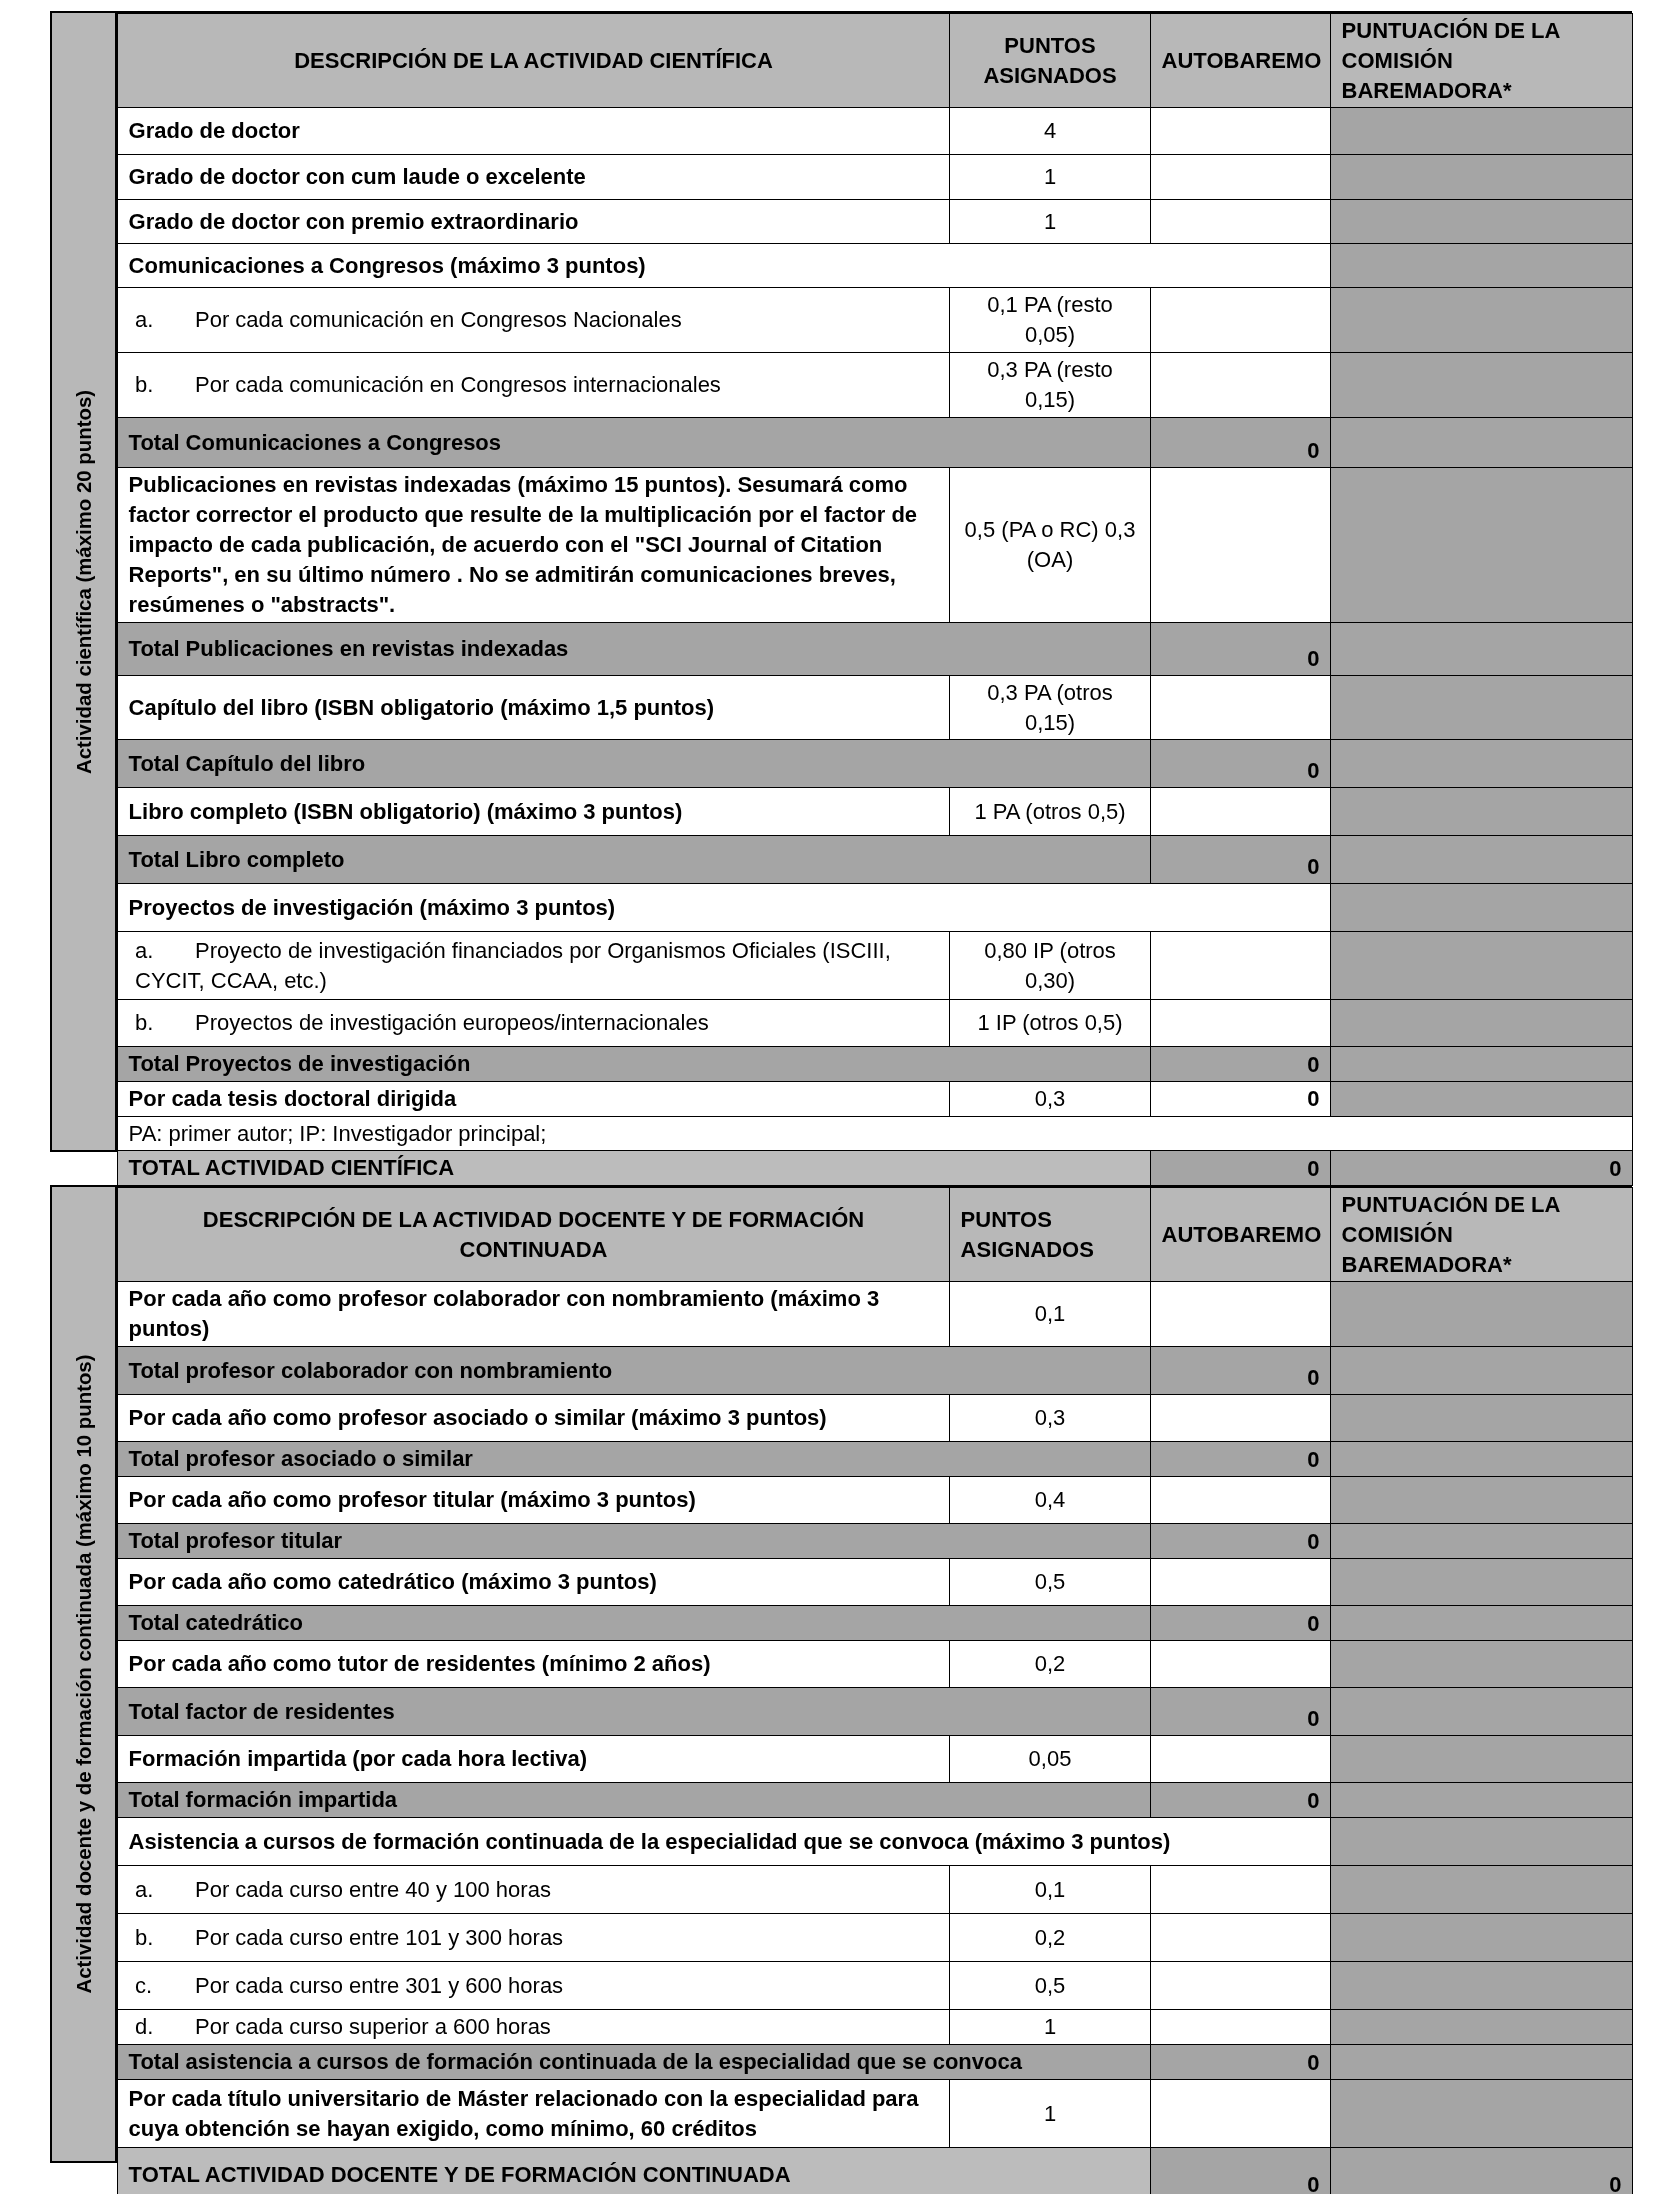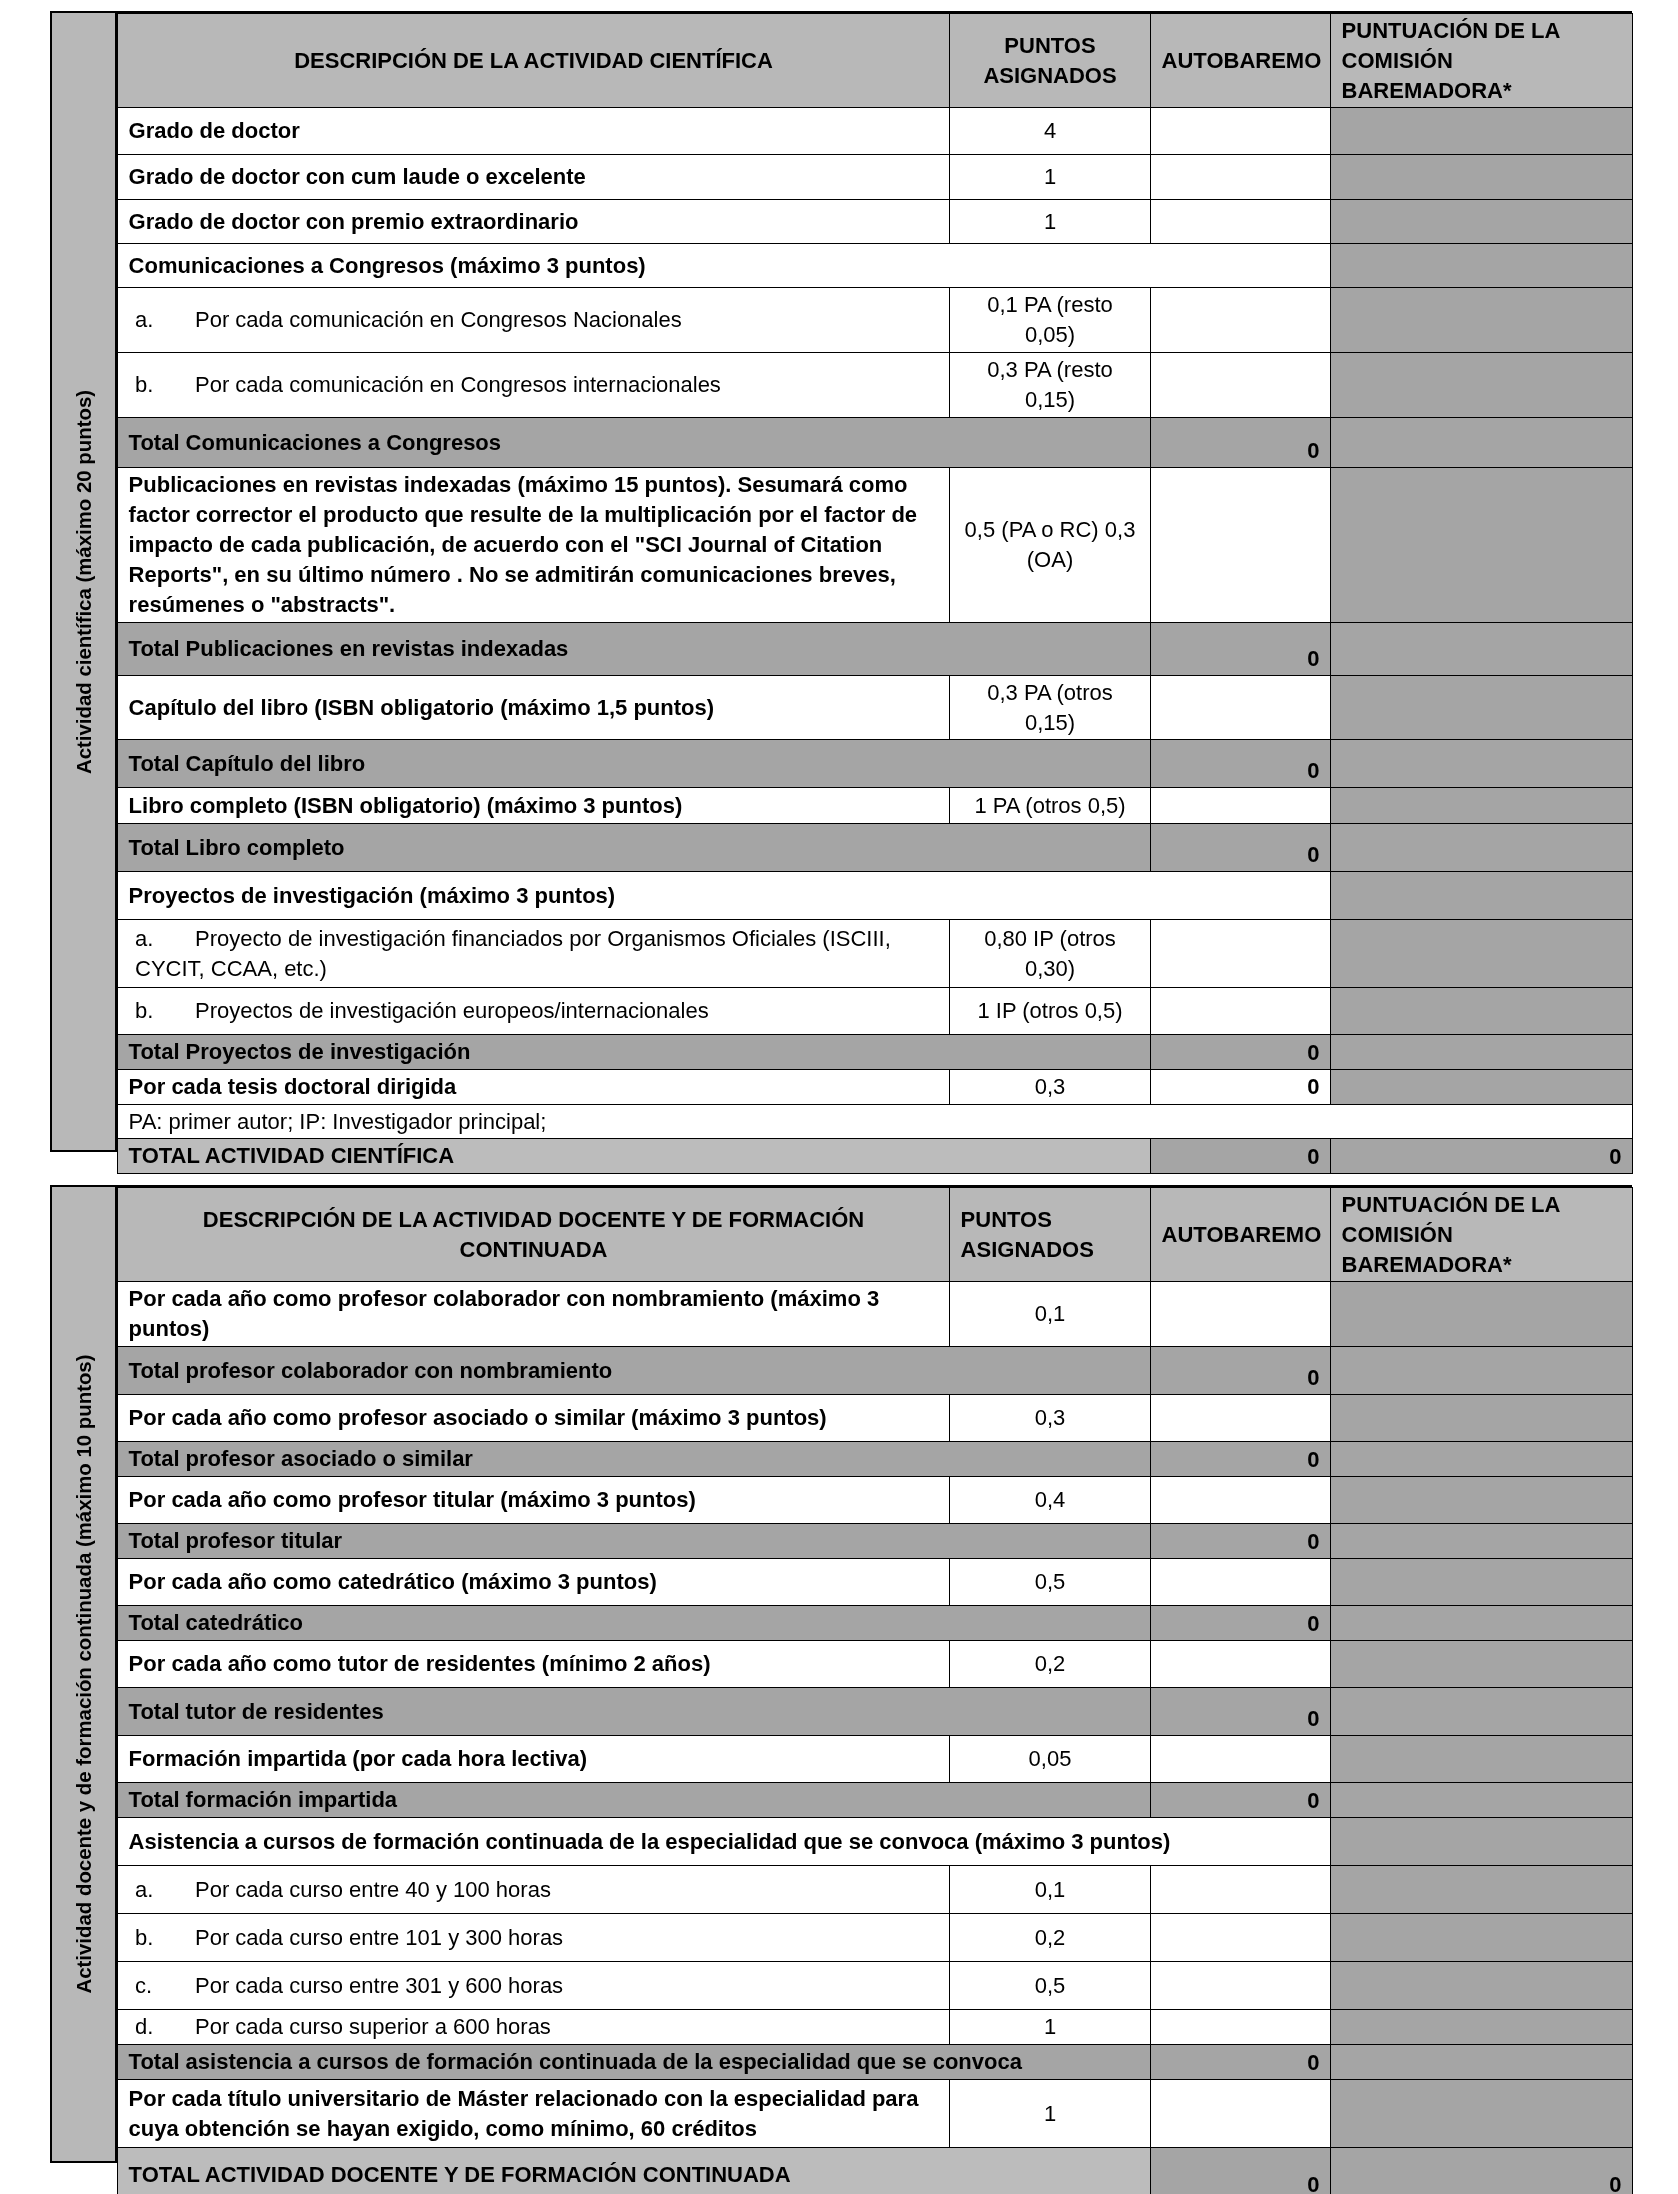--- a/index.html
+++ b/index.html
@@ -110,21 +110,21 @@
           <td class="b">Capítulo del libro (ISBN obligatorio  (máximo 1,5 puntos)</td>
           <td class="pts">0,3 PA (otros 0,15)</td>
           <td class="auto"></td>
           <td class="com"></td>
         </tr>
         <tr class="total" style="height: 48px;">
           <td colspan="2">Total Capítulo del libro</td>
           <td class="tv">0</td>
           <td></td>
         </tr>
-        <tr style="height: 36px; margin-left: 45px;">
+        <tr style="height: 48px; margin-left: 45px;">
           <td class="b">Libro completo (ISBN obligatorio) (máximo 3 puntos)</td>
           <td class="pts">1 PA (otros 0,5)</td>
           <td class="auto"></td>
           <td class="com"></td>
         </tr>
         <tr class="total" style="height: 48px;">
           <td colspan="2">Total Libro completo</td>
           <td class="tv">0</td>
           <td></td>
         </tr>
@@ -231,21 +231,21 @@
           <td class="tv">0</td>
           <td></td>
         </tr>
         <tr style="height: 47px;">
           <td class="b">Por cada año como tutor de residentes (mínimo 2 años)</td>
           <td class="pts">0,2</td>
           <td class="auto"></td>
           <td class="com"></td>
         </tr>
         <tr class="total" style="height: 48px;">
-          <td colspan="2">Total tutor de residentes</td>
+          <td colspan="2">Total factor de residentes</td>
           <td class="tv">0</td>
           <td></td>
         </tr>
         <tr style="height: 47px;">
           <td class="b">Formación impartida (por cada hora lectiva)</td>
           <td class="pts">0,05</td>
           <td class="auto"></td>
           <td class="com"></td>
         </tr>
         <tr class="total" style="height: 35px;">

